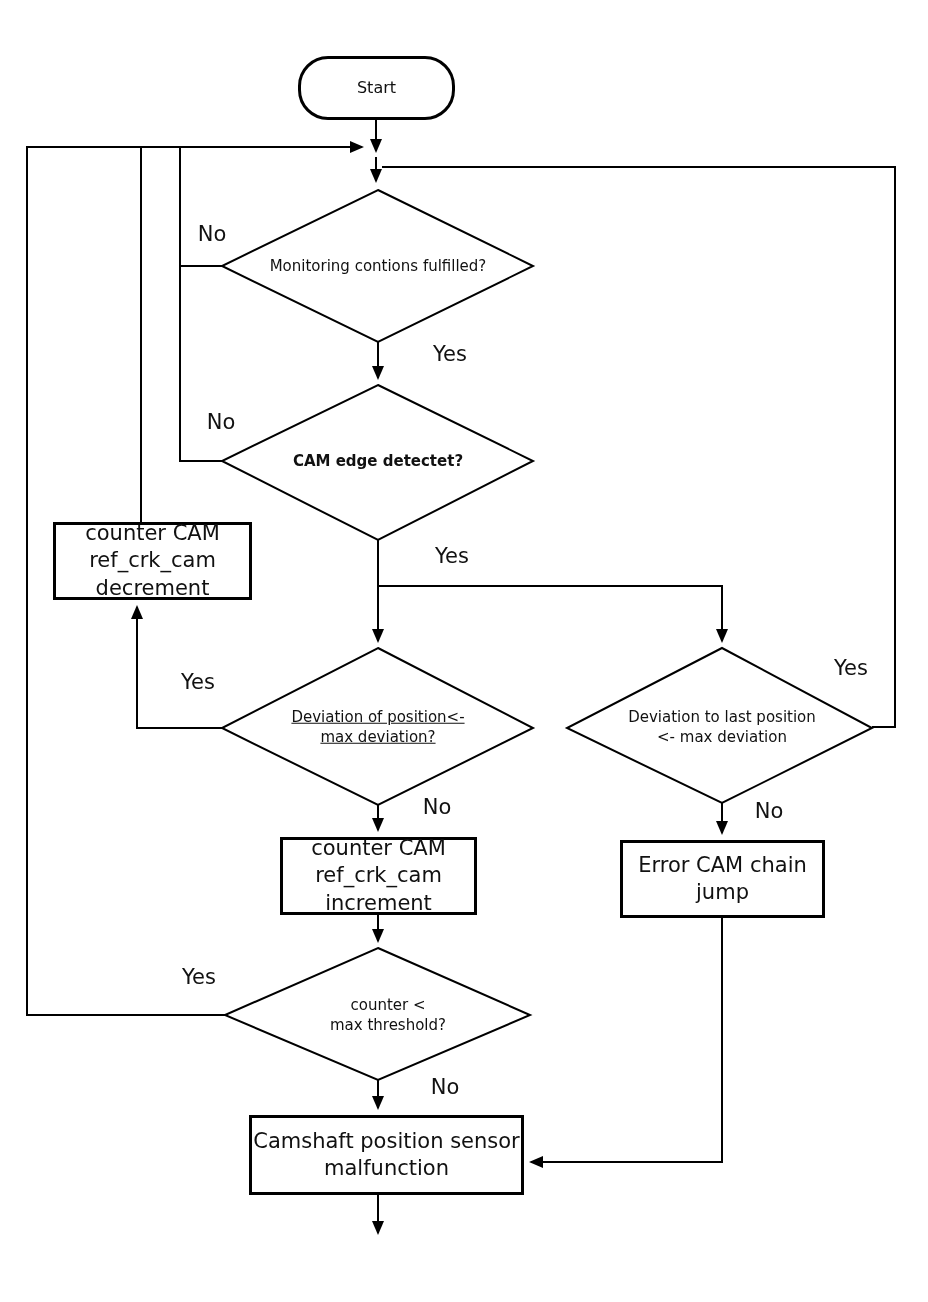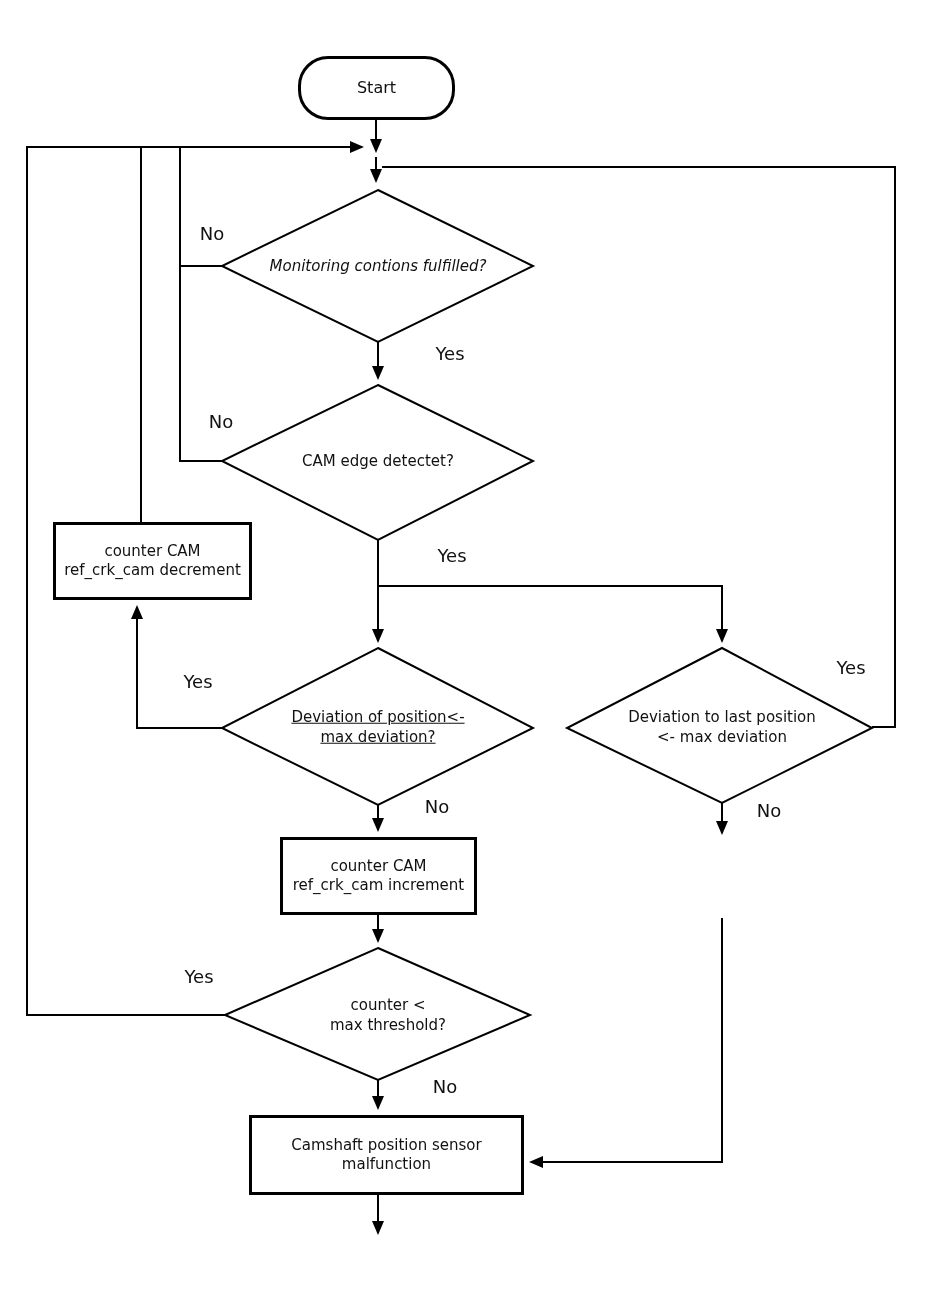--- a/index.html
+++ b/index.html
@@ -13,37 +13,37 @@
     margin-top:40px;
   }
   .stage svg{position:absolute;left:0;top:0;}
   .node{
     position:absolute;
     box-sizing:border-box;
     border:3px solid #000000;
     background:#ffffff;
     display:flex;align-items:center;justify-content:center;
     text-align:center;
-    font-size:15px;line-height:1.3;
+    font-size:21px;line-height:1.3;
     white-space:pre-line;
   }
   .terminator{border-radius:30px;font-size:16px;}
   .predef .bar{
     position:absolute;top:0;bottom:0;width:2px;background:#000000;
   }
   .predef .bar.left{left:11px;}
   .predef .bar.right{right:11px;}
   .dmd-label,.edge-label{
     position:absolute;
     transform:translate(-50%,-50%);
     text-align:center;
     font-size:15px;line-height:1.35;
     white-space:pre-line;
   }
-  .edge-label{font-size:18px;}
+  .edge-label{font-size:21px;}
 </style>
 </head>
 <body>
 
 <div class="stage">
 
   <svg width="928" height="1302" viewBox="0 0 928 1302">
     <defs>
       <marker id="arr" markerWidth="14" markerHeight="12" refX="12" refY="6" orient="auto" markerUnits="userSpaceOnUse">
         <path d="M0,0 L14,6 L0,12 Z" fill="#000000"></path>
@@ -82,29 +82,32 @@
   <div class="node" style="left:53px;top:482px;width:199px;height:78px;">
     <span>counter CAM
 ref_crk_cam decrement</span>
   </div>
 
   <div class="node" style="left:280px;top:797px;width:197px;height:78px;">
     <span>counter CAM
 ref_crk_cam increment</span>
   </div>
 
+  <div class="node" style="left:620px;top:800px;width:205px;height:78px;">
+    <span>Error CAM chain jump</span>
+  </div>
 
   <div class="node" style="left:249px;top:1075px;width:275px;height:80px;">
     <span>Camshaft position sensor
 malfunction</span>
   </div>
 
 
-  <div class="dmd-label" style="left:378px;top:226px;width:280px;font-style:italic;">Monitoring contions fulfilled?</div>
-  <div class="dmd-label" style="left:378px;top:421px;width:260px;">CAM edge detectet?</div>
+  <div class="dmd-label" style="left:378px;top:226px;width:280px;">Monitoring contions fulfilled?</div>
+  <div class="dmd-label" style="left:378px;top:421px;width:260px;font-weight:bold;">CAM edge detectet?</div>
   <div class="dmd-label" style="left:378px;top:687px;width:240px;text-decoration:underline;">Deviation of position&lt;-
 max deviation?</div>
   <div class="dmd-label" style="left:722px;top:687px;width:240px;">Deviation to last position
 &lt;- max deviation</div>
   <div class="dmd-label" style="left:388px;top:975px;width:200px;">counter &lt;
 max threshold?</div>
 
   <div class="edge-label" style="left:212px;top:194px;">No</div>
   <div class="edge-label" style="left:450px;top:314px;">Yes</div>
   <div class="edge-label" style="left:221px;top:382px;">No</div>

